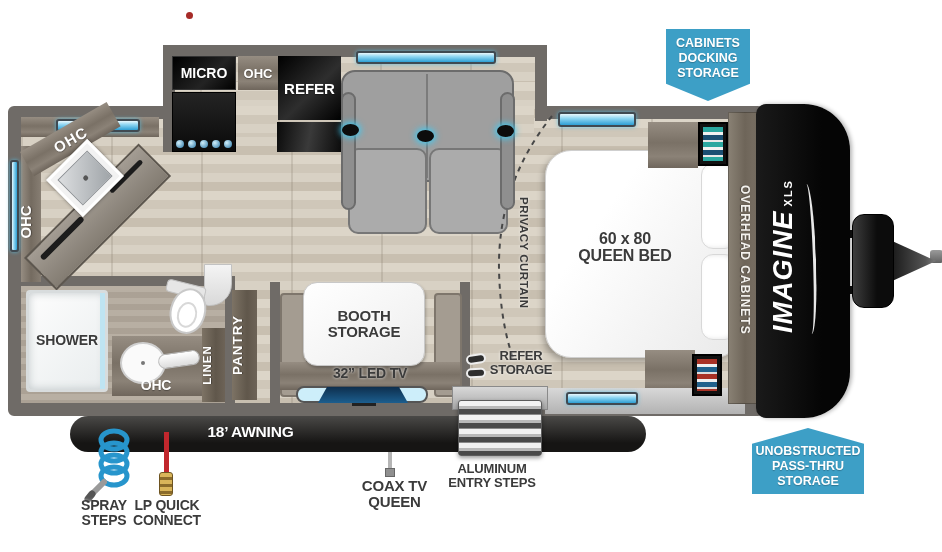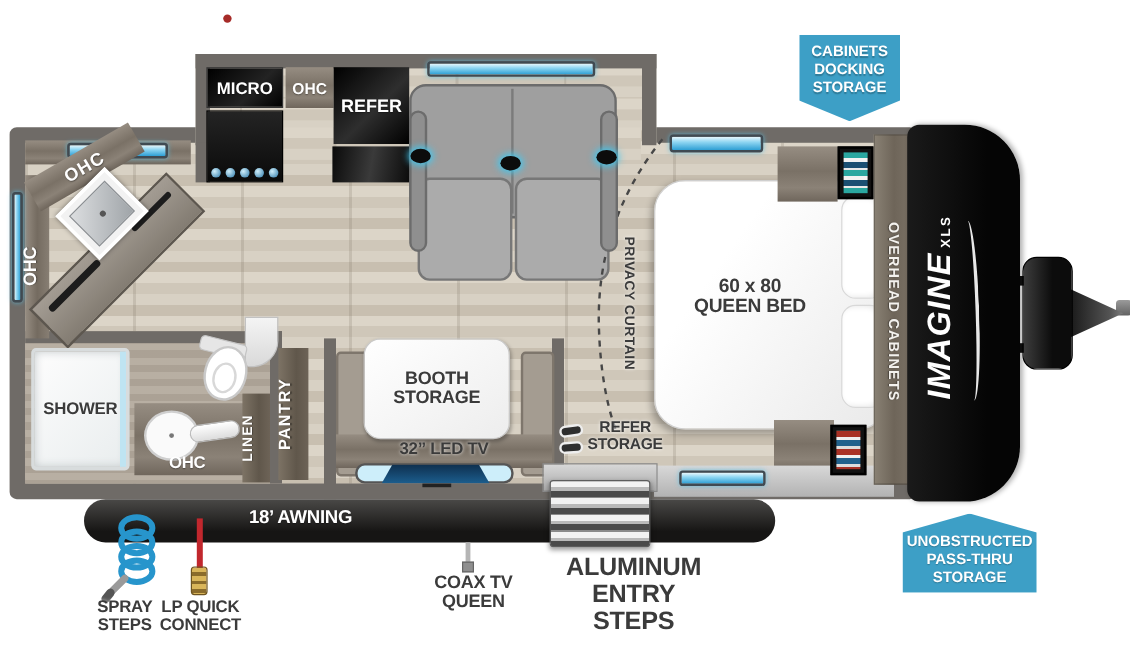--- a/index.html
+++ b/index.html
@@ -207,21 +207,21 @@
   
   #spray-svg{left:84px;top:428px;width:56px;height:76px;z-index:2;}
   #spray-label{left:66px;top:498px;width:76px;font-size:14px;z-index:2;}
   #lp-line{left:164px;top:432px;width:5px;height:46px;background:#c1272d;z-index:2;}
   #lp-conn{left:159px;top:472px;width:14px;height:24px;border:1px solid #6e5420;border-radius:3px;z-index:3;
       background:repeating-linear-gradient(180deg,#d9b55a 0 4px,#8a6b2b 4px 7px);}
   #lp-label{left:116px;top:498px;width:102px;font-size:14px;z-index:2;}
   #coax-line{left:388px;top:452px;width:4px;height:18px;background:#b5b5b5;z-index:2;}
   #coax-conn{left:385px;top:468px;width:10px;height:9px;background:#8f8f8f;border:1px solid #666;z-index:2;}
   #coax-label{left:342px;top:478px;width:105px;font-size:15px;z-index:2;}
-  #steps-label{left:460px;top:462px;width:136px;font-size:21px;z-index:6;}
+  #steps-label{left:424px;top:462px;width:136px;font-size:13px;z-index:6;}
   #red-dot{left:186px;top:12px;width:7px;height:7px;border-radius:50%;background:#a62b28;z-index:8;}
 </style>
 </head>
 <body>
 
 <div id="stage">
 
   <div class="abs" id="red-dot"></div>
 
   <div class="abs" id="awning-bar"></div>

